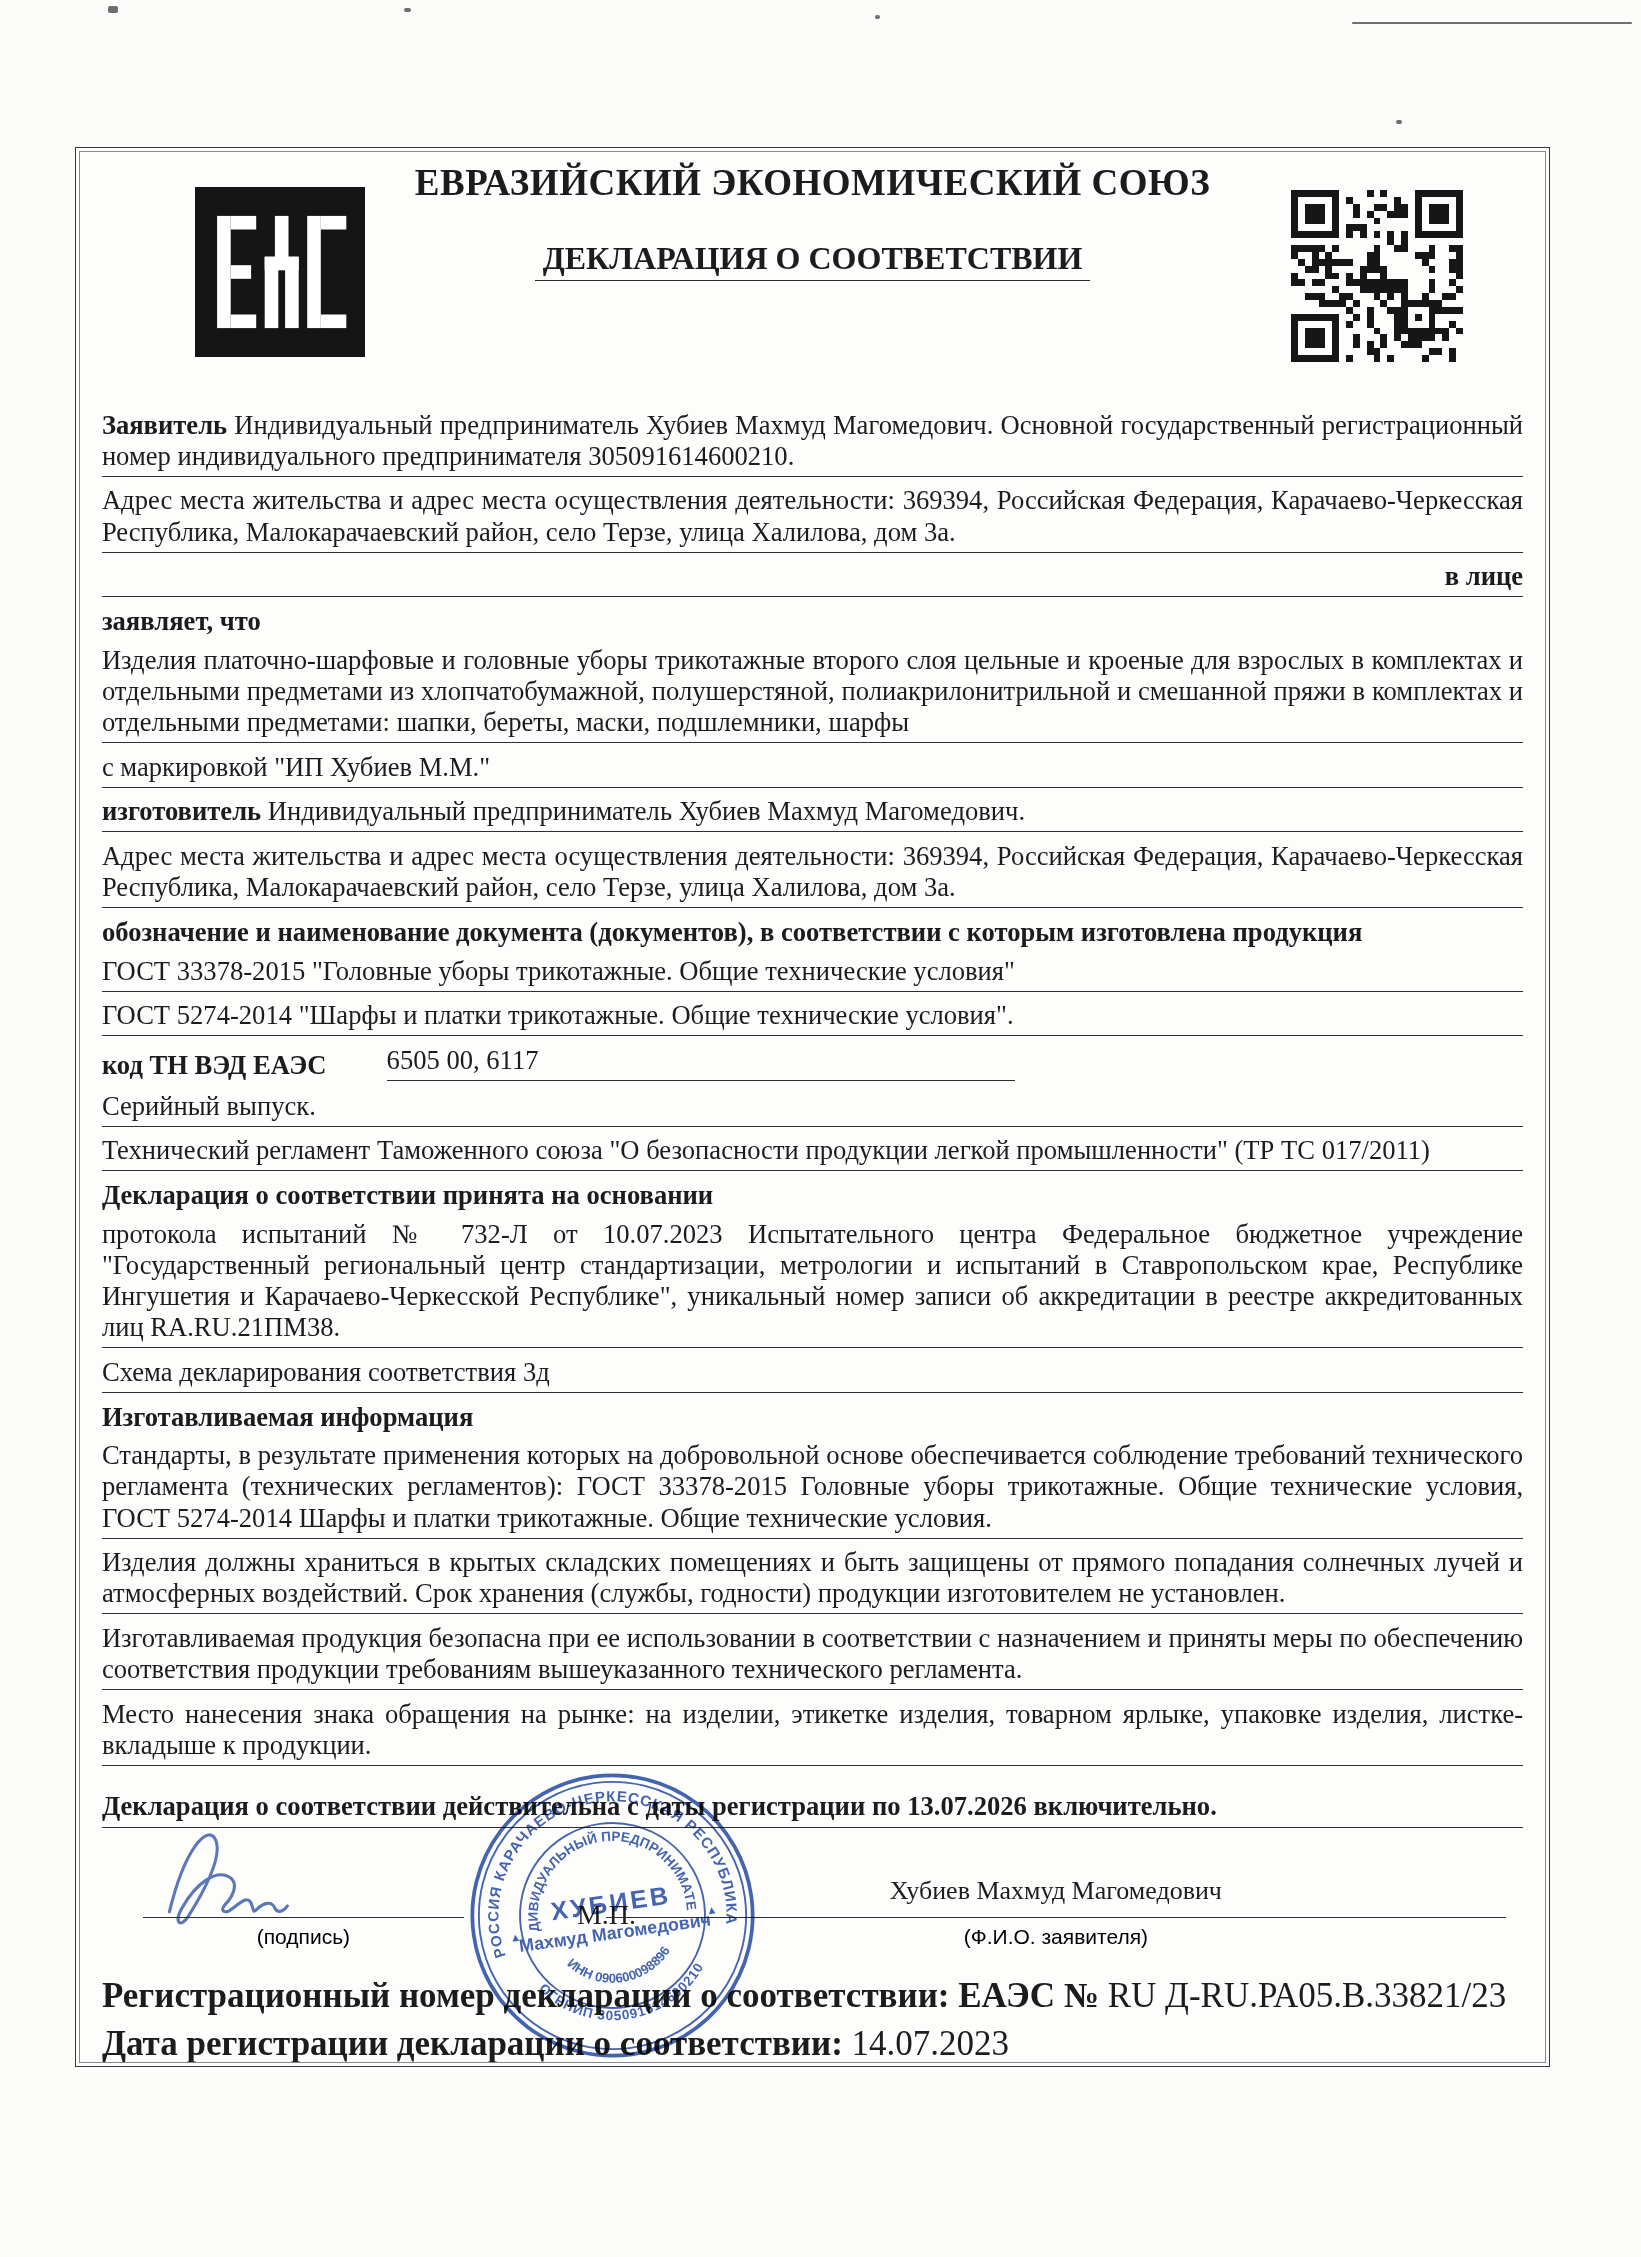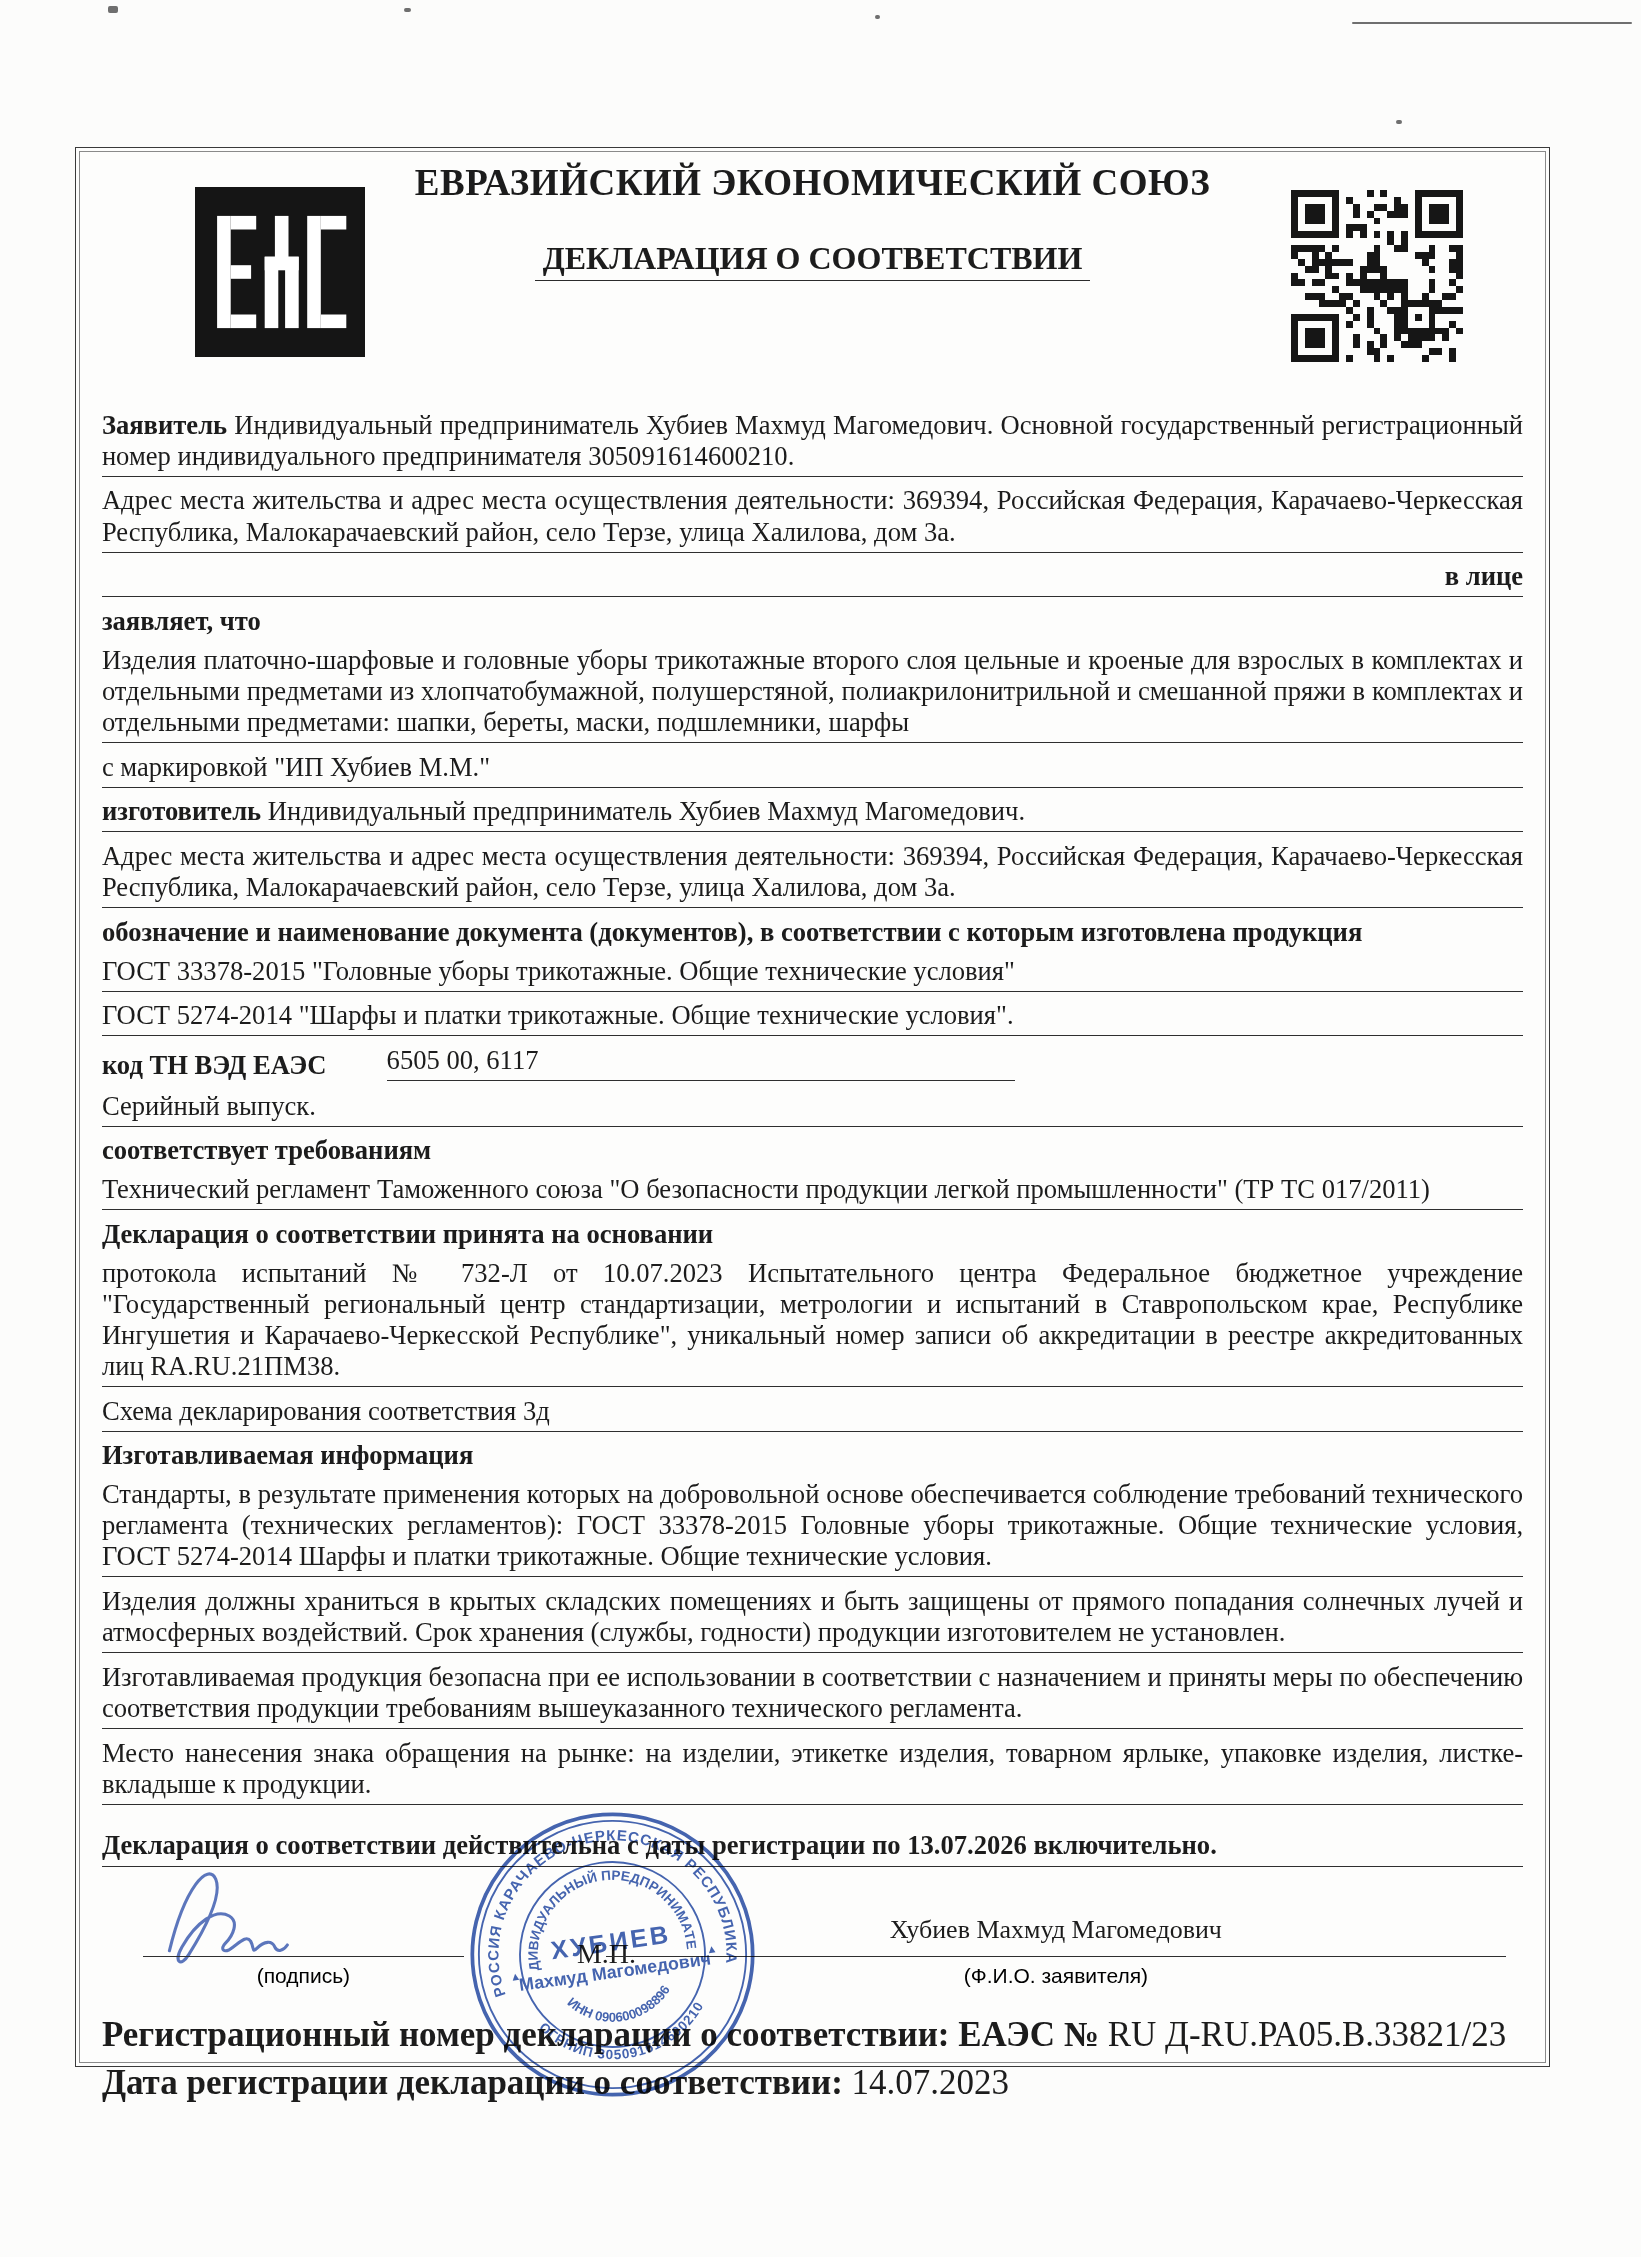--- a/index.html
+++ b/index.html
@@ -379,21 +379,20 @@
       <div class="f">ГОСТ 33378-2015 "Головные уборы трикотажные. Общие технические условия"</div>
       <div class="f">ГОСТ 5274-2014 "Шарфы и платки трикотажные. Общие технические условия".</div>
 
       <div class="tnved">
         <span class="b">код ТН ВЭД ЕАЭС</span>
         <span class="val">6505 00, 6117</span>
       </div>
 
       <div class="f">Серийный выпуск.</div>
 
-      <div class="lbl">соответствует требованиям</div>
 
       <div class="f">Технический регламент Таможенного союза "О безопасности продукции легкой промышленности" (ТР ТС 017/2011)</div>
 
       <div class="lbl">Декларация о соответствии принята на основании</div>
 
       <div class="f">протокола испытаний № 732-Л от 10.07.2023 Испытательного центра Федеральное бюджетное учреждение "Государственный региональный центр стандартизации, метрологии и испытаний в Ставропольском крае, Республике Ингушетия и Карачаево-Черкесской Республике", уникальный номер записи об аккредитации в реестре аккредитованных лиц RA.RU.21ПМ38.</div>
 
       <div class="f">Схема декларирования соответствия 3д</div>
 
       <div class="lbl">Изготавливаемая информация</div>

